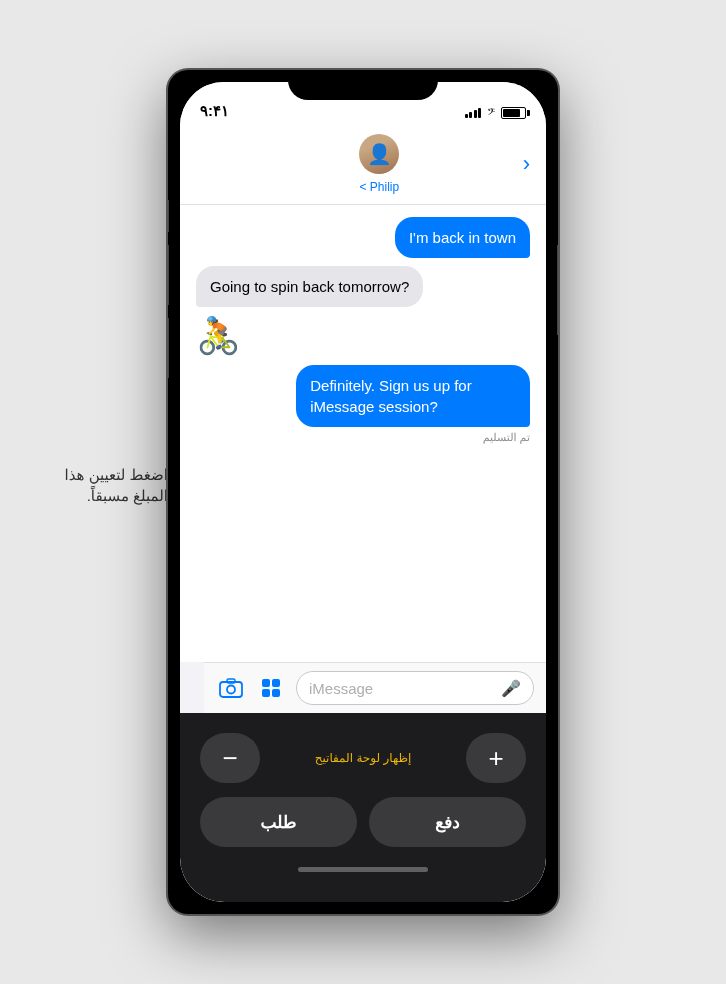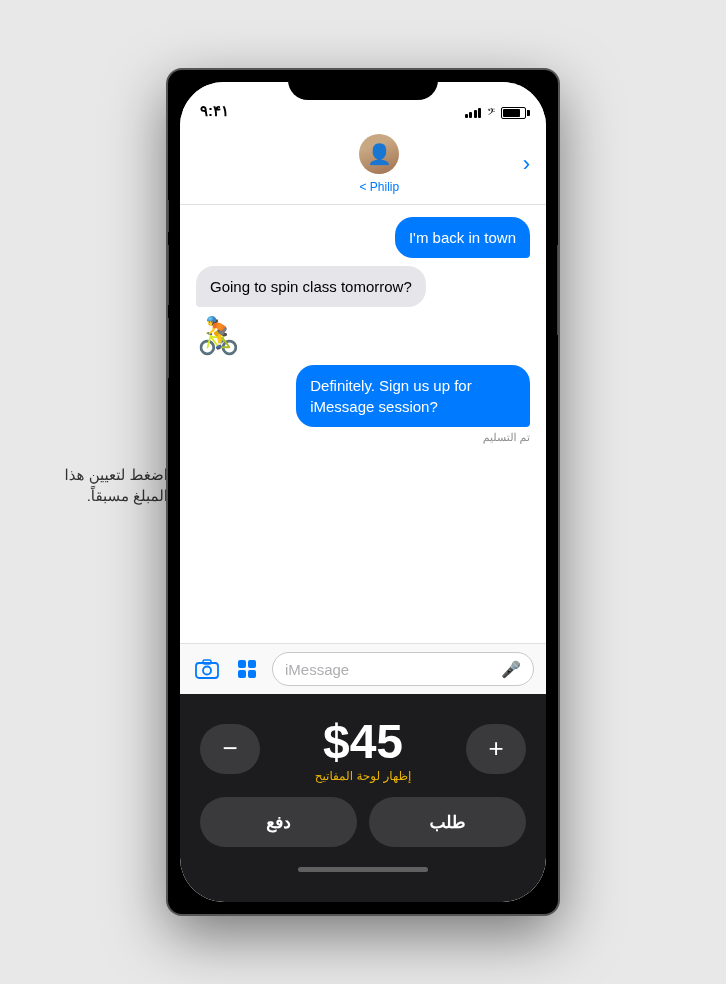--- a/index.html
+++ b/index.html
@@ -49,21 +49,21 @@
       height: 6px;
       border-radius: 50%;
       background: #555;
     }
 
     
     .phone {
       width: 390px;
       height: 844px;
       background: #000;
-      border-radius: 14px;
+      border-radius: 20px;
       position: relative;
       box-shadow: 0 0 0 2px #555, 0 20px 60px rgba(0,0,0,0.5);
       overflow: hidden;
     }
 
     
     .screen {
       position: absolute;
       top: 12px;
       left: 12px;
@@ -242,20 +242,21 @@
     }
 
     
     .input-area {
       background: #f9f9f9;
       border-top: 1px solid #e0e0e0;
       padding: 8px 12px;
       display: flex;
       align-items: center;
       gap: 10px;
+      margin-left: 24px;
     }
     .input-icon {
       width: 30px;
       height: 30px;
       display: flex;
       align-items: center;
       justify-content: center;
       color: #007aff;
       font-size: 20px;
     }
@@ -436,21 +437,21 @@
           <div class="contact-avatar">
             <div class="avatar-img">👤</div>
           </div>
           <span class="contact-name">&lt; Philip</span>
         </div>
         <div class="chevron-right">›</div>
       </div>
 
       <div class="chat-area">
         <div class="bubble bubble-sent">I'm back in town</div>
-        <div class="bubble bubble-received">Going to spin class tomorrow?</div>
+        <div class="bubble bubble-received">Going to spin back tomorrow?</div>
         <div class="emoji-message">🚴</div>
         <div class="bubble bubble-sent">Definitely. Sign us up for iMessage session?</div>
         <div class="delivery-status">تم التسليم</div>
       </div>
 
       <div class="input-area">
         <div class="input-icon">
           <svg width="24" height="20" viewBox="0 0 24 20" fill="none">
             <rect x="1" y="4" width="22" height="15" rx="3" stroke="#007aff" stroke-width="1.8" fill="none"></rect>
             <circle cx="12" cy="11.5" r="4" stroke="#007aff" stroke-width="1.8" fill="none"></circle>
@@ -468,28 +469,27 @@
         <div class="message-field">
           <span class="message-placeholder">iMessage</span>
           <span class="mic-icon">🎤</span>
         </div>
       </div>
 
       <div class="payment-area">
         <div class="amount-row">
           <div class="amount-btn">−</div>
           <div class="amount-display">
-            <span class="amount-value">$45</span>
             <span class="amount-hint">إظهار لوحة المفاتيح</span>
           </div>
           <div class="amount-btn">+</div>
         </div>
         <div class="payment-buttons">
+          <div class="pay-btn">طلب</div>
           <div class="pay-btn">دفع</div>
-          <div class="pay-btn">طلب</div>
         </div>
         <div class="home-indicator"></div>
       </div>
 
     </div>
   </div>
 
 </div>
 
 </body></html>

